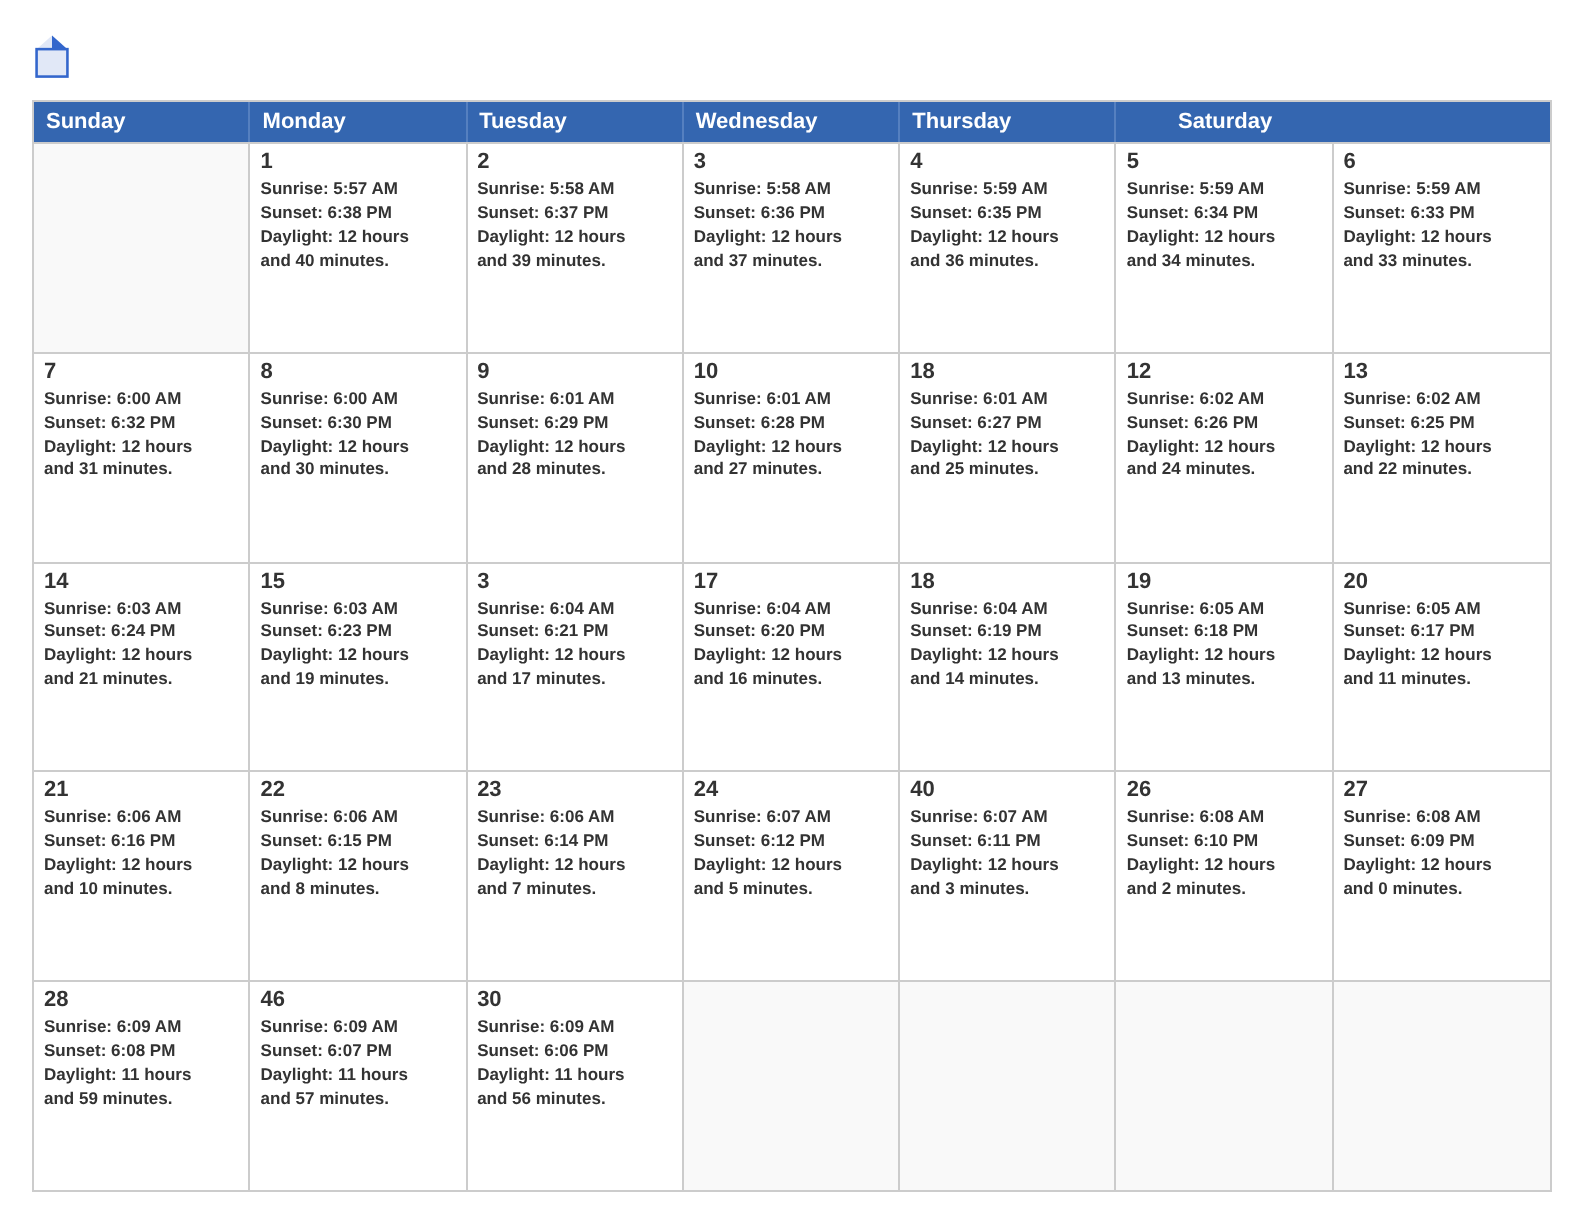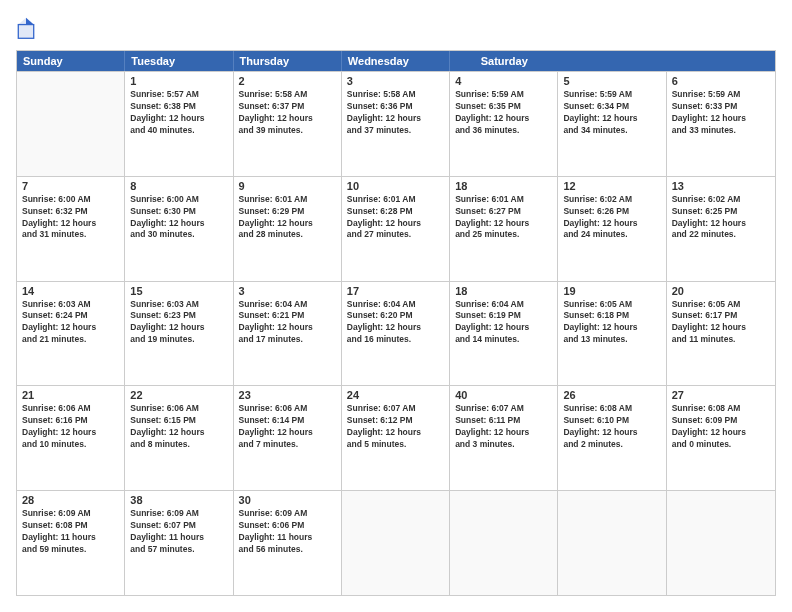--- a/index.html
+++ b/index.html
@@ -126,23 +126,24 @@
     </div>
     <div class="title-block">
       <div class="month-title"></div>
       <div class="subtitle"></div>
     </div>
   </div>
 
   <div class="calendar">
     <div class="cal-header">
     <div class="cal-header-cell">Sunday</div>
+        <div class="cal-header-cell">Monday</div>
         <div class="cal-header-cell">Tuesday</div>
+        <div class="cal-header-cell">Wednesday</div>
         <div class="cal-header-cell">Thursday</div>
-        <div class="cal-header-cell">Wednesday</div>
         <div class="cal-header-cell">Saturday</div>
       </div>
     <div class="cal-body">
     <div class="cal-row">
           <div class="cal-cell empty"></div>
           <div class="cal-cell">
             <div class="day-num">1</div>
             <div class="day-info" style="white-space: pre-line;">Sunrise: 5:57 AM
 Sunset: 6:38 PM
 Daylight: 12 hours
@@ -339,21 +340,21 @@
         </div>
         <div class="cal-row">
           <div class="cal-cell">
             <div class="day-num">28</div>
             <div class="day-info" style="white-space: pre-line;">Sunrise: 6:09 AM
 Sunset: 6:08 PM
 Daylight: 11 hours
 and 59 minutes.</div>
           </div>
           <div class="cal-cell">
-            <div class="day-num">38</div>
+            <div class="day-num">46</div>
             <div class="day-info" style="white-space: pre-line;">Sunrise: 6:09 AM
 Sunset: 6:07 PM
 Daylight: 11 hours
 and 57 minutes.</div>
           </div>
           <div class="cal-cell">
             <div class="day-num">30</div>
             <div class="day-info" style="white-space: pre-line;">Sunrise: 6:09 AM
 Sunset: 6:06 PM
 Daylight: 11 hours

